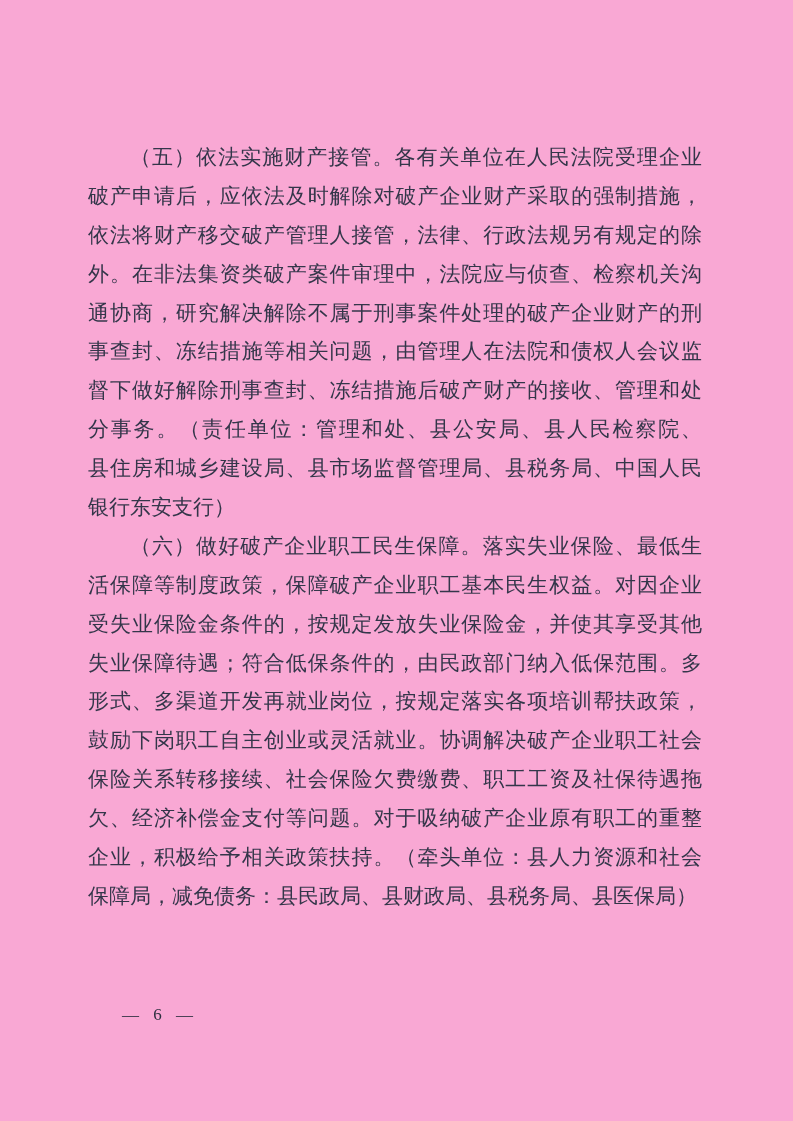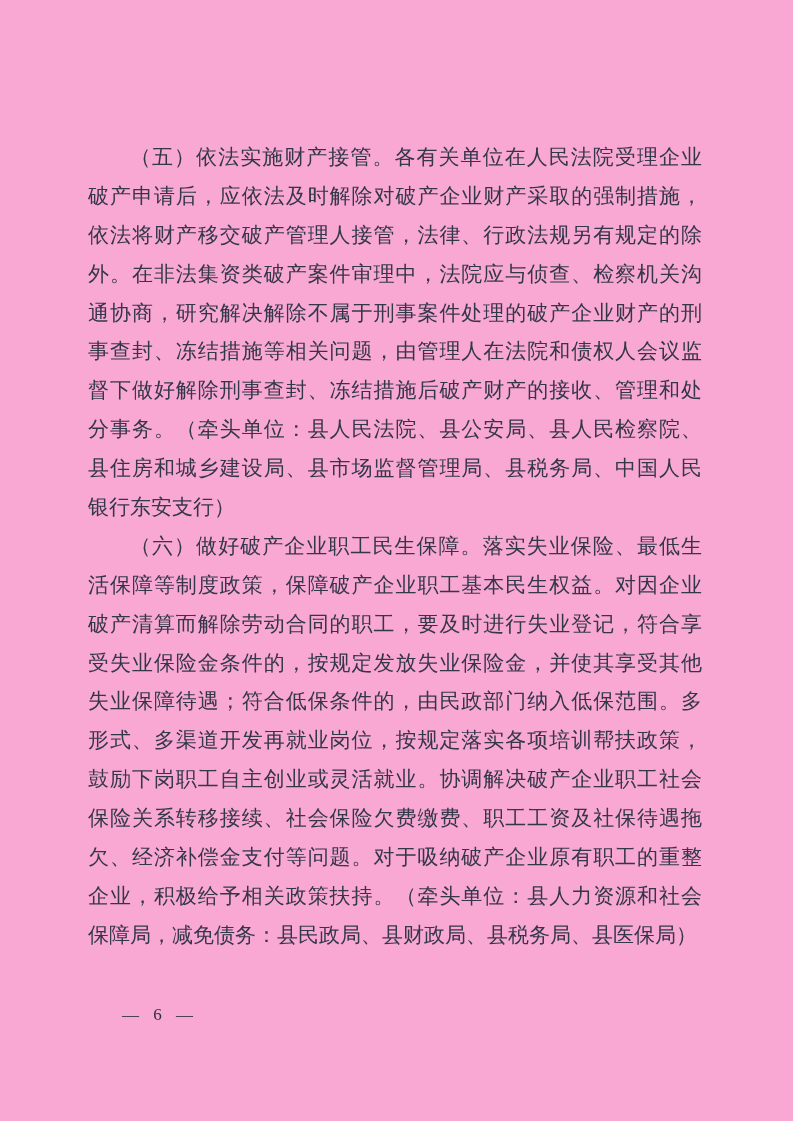--- a/index.html
+++ b/index.html
@@ -59,29 +59,28 @@
   <div class="textblock">
 
     <div class="paragraph">
       <div class="line indent">（五）依法实施财产接管。各有关单位在人民法院受理企业</div>
       <div class="line">破产申请后，应依法及时解除对破产企业财产采取的强制措施，</div>
       <div class="line">依法将财产移交破产管理人接管，法律、行政法规另有规定的除</div>
       <div class="line">外。在非法集资类破产案件审理中，法院应与侦查、检察机关沟</div>
       <div class="line">通协商，研究解决解除不属于刑事案件处理的破产企业财产的刑</div>
       <div class="line">事查封、冻结措施等相关问题，由管理人在法院和债权人会议监</div>
       <div class="line">督下做好解除刑事查封、冻结措施后破产财产的接收、管理和处</div>
-      <div class="line">分事务。（牵头单位：县人民法院、县公安局、县人民检察院、</div>
+      <div class="line">分事务。（责任单位：管理和处、县公安局、县人民检察院、</div>
       <div class="line">县住房和城乡建设局、县市场监督管理局、县税务局、中国人民</div>
       <div class="line para-end">银行东安支行）</div>
     </div>
 
     <div class="paragraph">
       <div class="line indent">（六）做好破产企业职工民生保障。落实失业保险、最低生</div>
       <div class="line">活保障等制度政策，保障破产企业职工基本民生权益。对因企业</div>
-      <div class="line">破产清算而解除劳动合同的职工，要及时进行失业登记，符合享</div>
       <div class="line">受失业保险金条件的，按规定发放失业保险金，并使其享受其他</div>
       <div class="line">失业保障待遇；符合低保条件的，由民政部门纳入低保范围。多</div>
       <div class="line">形式、多渠道开发再就业岗位，按规定落实各项培训帮扶政策，</div>
       <div class="line">鼓励下岗职工自主创业或灵活就业。协调解决破产企业职工社会</div>
       <div class="line">保险关系转移接续、社会保险欠费缴费、职工工资及社保待遇拖</div>
       <div class="line">欠、经济补偿金支付等问题。对于吸纳破产企业原有职工的重整</div>
       <div class="line">企业，积极给予相关政策扶持。（牵头单位：县人力资源和社会</div>
       <div class="line para-end">保障局，减免债务：县民政局、县财政局、县税务局、县医保局）</div>
     </div>
 

